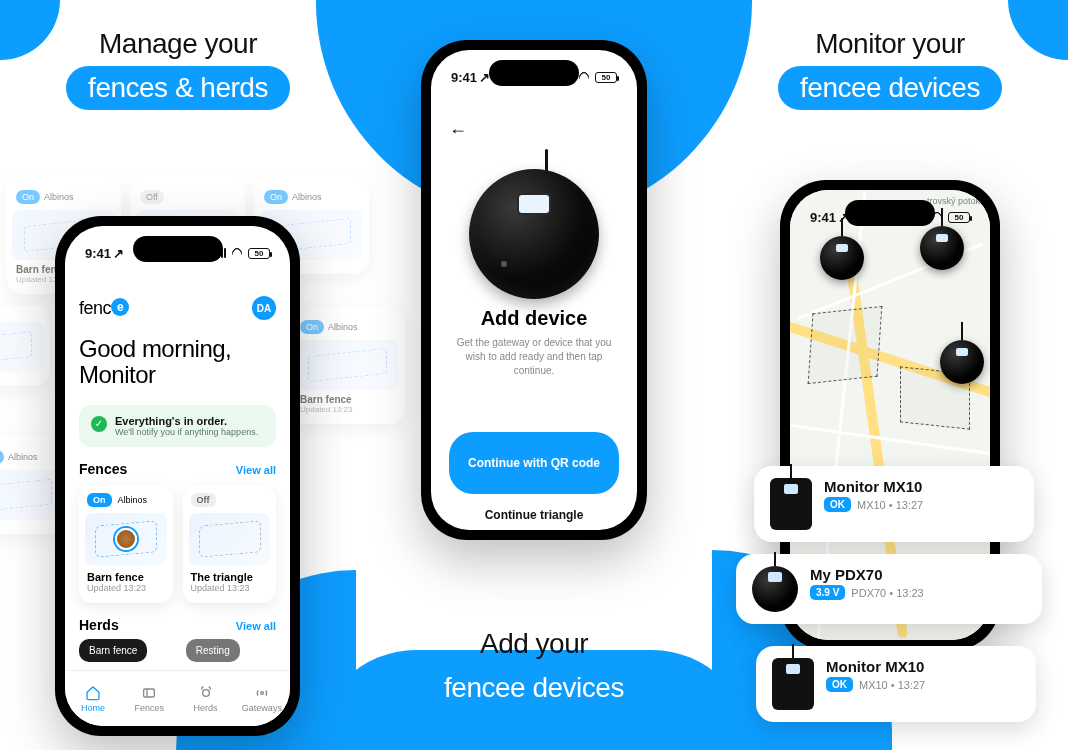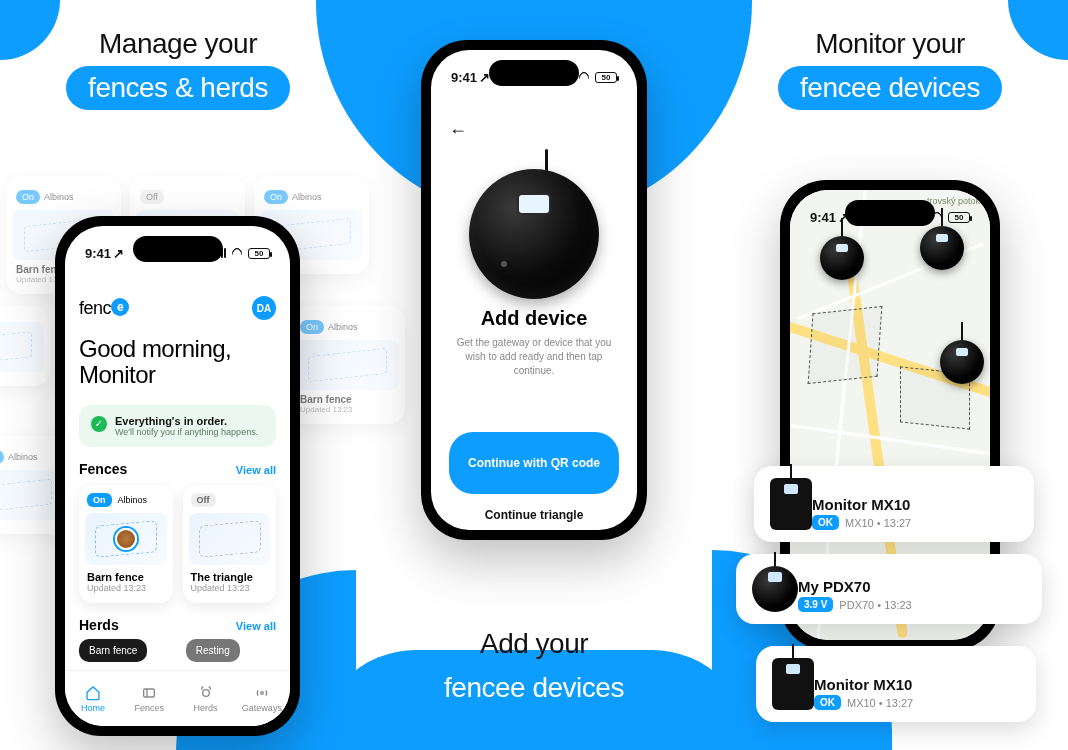--- a/index.html
+++ b/index.html
@@ -115,21 +115,21 @@
   .p3 .map .pin { position:absolute; width:44px;height:44px;border-radius:50%;background:radial-gradient(circle at 35% 30%,#3a3a3a 0%,#020202 60%);box-shadow:0 3px 8px rgba(0,0,0,.4);}
   .p3 .map .pin::before{content:"";position:absolute;top:-18px;left:50%;transform:translateX(-50%);width:2px;height:18px;background:#111;}
   .p3 .map .pin::after{content:"";position:absolute;top:8px;left:50%;transform:translateX(-50%);width:12px;height:8px;background:#d6ecff;border-radius:2px;}
   .p3 .map .pin1{top:46px;left:30px;}
   .p3 .map .pin2{top:36px;left:130px;}
   .p3 .map .pin3{top:150px;left:150px;}
   .p3 .map .label{position:absolute;top:6px;right:10px;font-size:9px;color:#7a8a6a;}
   .p3 .status-bar { position:absolute; top:0; left:0; right:0; z-index:5;}
 
   
-  .dev-card { position:absolute; z-index:6; background:#fff; border-radius:18px; box-shadow:0 8px 24px rgba(0,0,0,.14); display:flex; align-items:flex-end; padding:12px 16px;}
+  .dev-card { position:absolute; z-index:6; background:#fff; border-radius:18px; box-shadow:0 8px 24px rgba(0,0,0,.14); display:flex; align-items:flex-start; gap:12px; padding:12px 16px;}
   .dev-card .thumb { width:42px; height:52px; background:#111; border-radius:6px; position:relative; flex-shrink:0;}
   .dev-card .thumb.round{border-radius:50%;width:46px;height:46px;background:radial-gradient(circle at 35% 30%,#3a3a3a 0%,#020202 60%);}
   .dev-card .thumb::before{content:"";position:absolute;top:-14px;left:50%;transform:translateX(-50%);width:2px;height:14px;background:#111;}
   .dev-card .thumb::after{content:"";position:absolute;top:6px;left:50%;transform:translateX(-50%);width:14px;height:10px;background:#cfe8ff;border-radius:2px;}
   .dev-card .info .name{font-size:15px;font-weight:600;color:#111;}
   .dev-card .info .meta{font-size:11px;color:#888;margin-top:2px;display:flex;align-items:center;gap:6px;}
   .dev-card .chip{background:#0d9dff;color:#fff;font-size:10px;font-weight:700;padding:2px 6px;border-radius:5px;}
   .dc1 { left:754px; top:466px; width:280px;}
   .dc2 { left:736px; top:554px; width:306px;}
   .dc3 { left:756px; top:646px; width:280px;}

